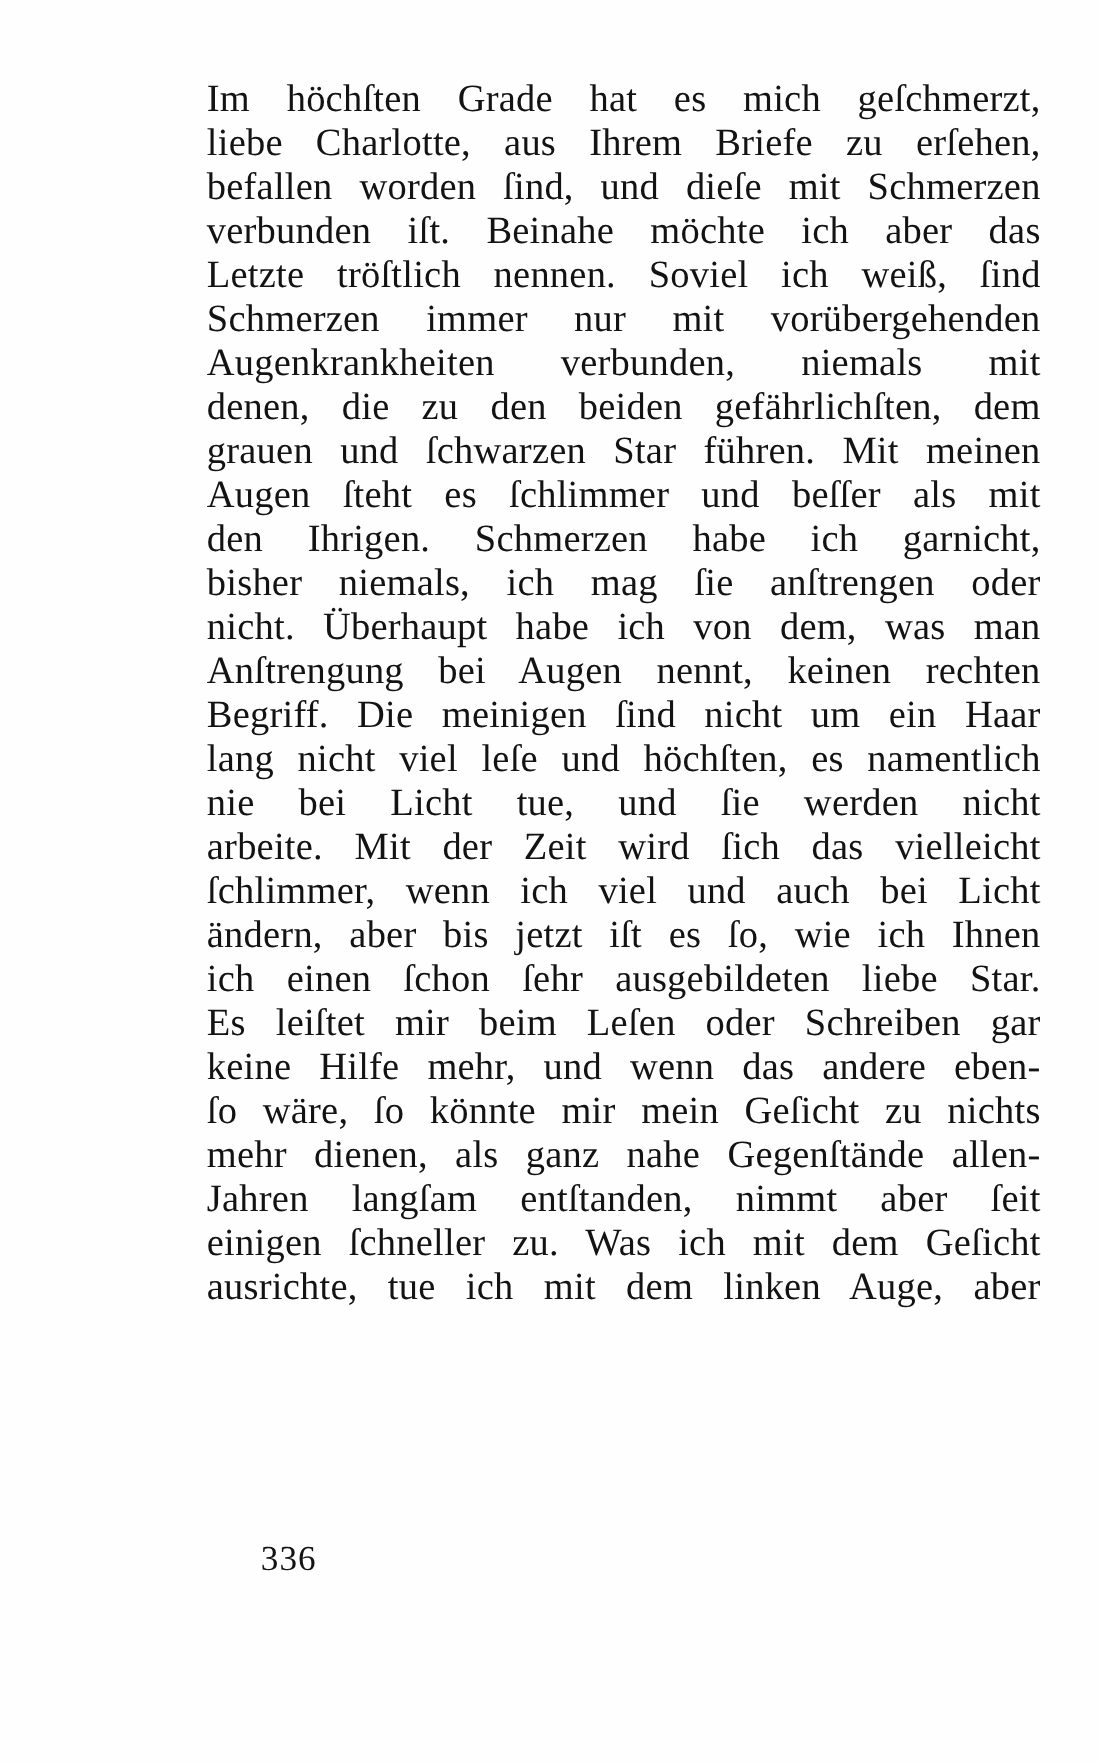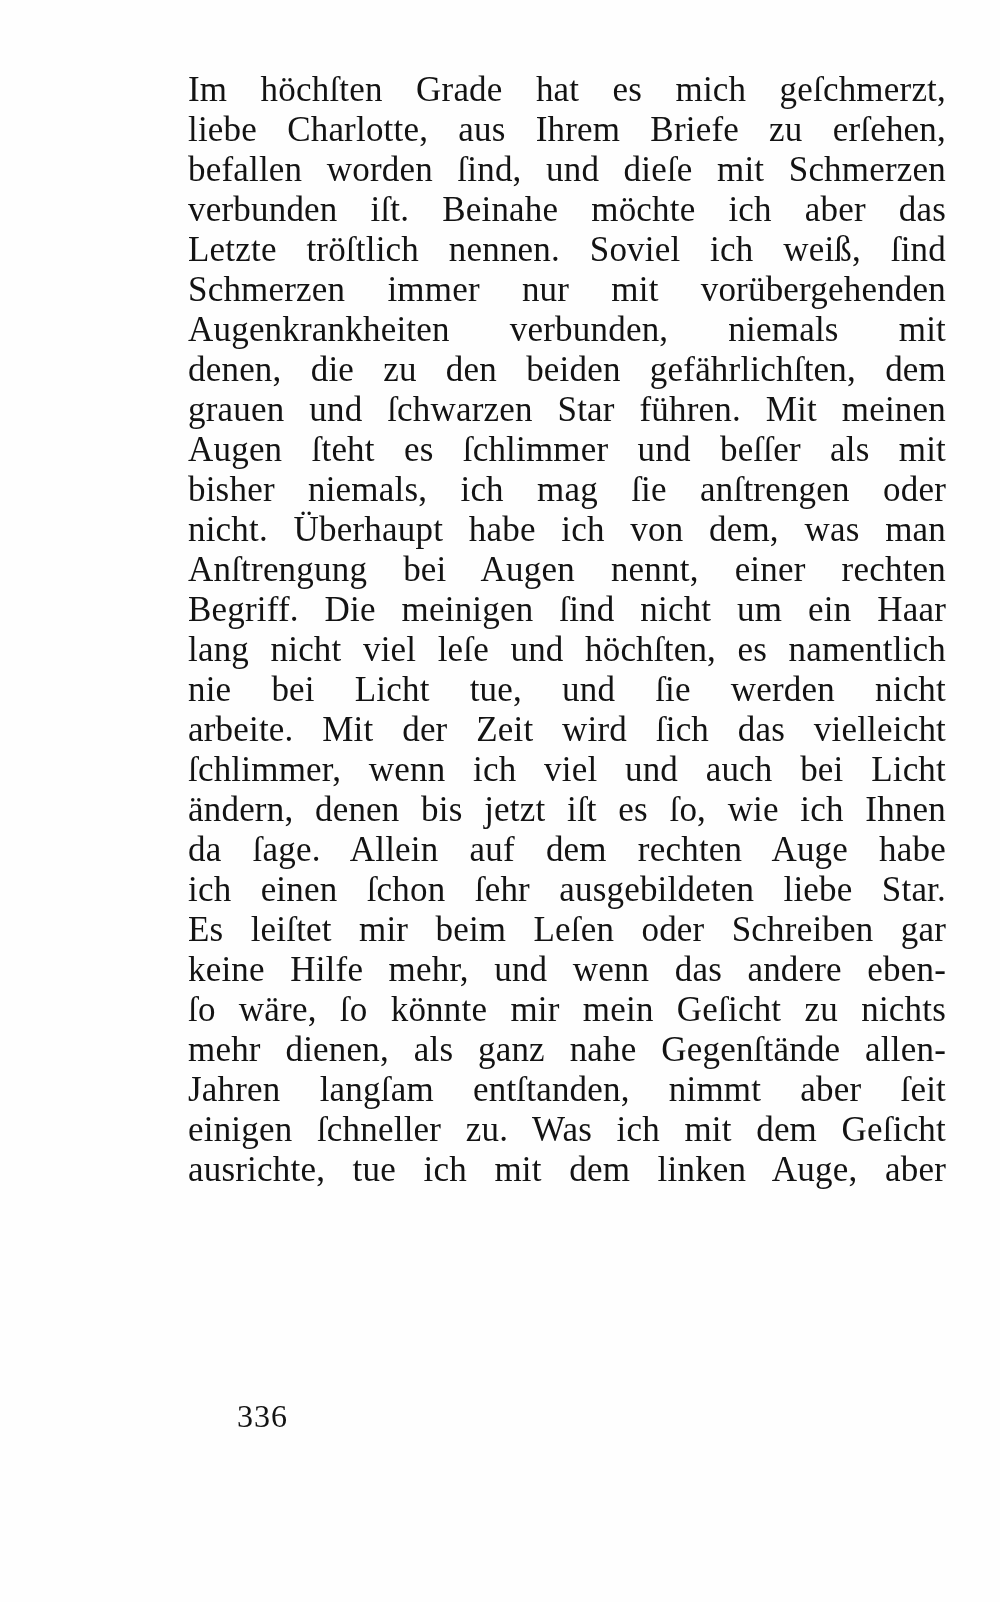--- a/index.html
+++ b/index.html
@@ -53,30 +53,30 @@
     <div class="line">Im höchſten Grade hat es mich geſchmerzt,</div>
     <div class="line">liebe Charlotte, aus Ihrem Briefe zu erſehen,</div>
     <div class="line">befallen worden ſind, und dieſe mit Schmerzen</div>
     <div class="line">verbunden iſt. Beinahe möchte ich aber das</div>
     <div class="line">Letzte tröſtlich nennen. Soviel ich weiß, ſind</div>
     <div class="line">Schmerzen immer nur mit vorübergehenden</div>
     <div class="line">Augenkrankheiten verbunden, niemals mit</div>
     <div class="line">denen, die zu den beiden gefährlichſten, dem</div>
     <div class="line">grauen und ſchwarzen Star führen. Mit meinen</div>
     <div class="line">Augen ſteht es ſchlimmer und beſſer als mit</div>
+    <div class="line">den Ihrigen. Schmerzen habe ich garnicht,</div>
     <div class="line">bisher niemals, ich mag ſie anſtrengen oder</div>
     <div class="line">nicht. Überhaupt habe ich von dem, was man</div>
-    <div class="line">Anſtrengung bei Augen nennt, einer rechten</div>
+    <div class="line">Anſtrengung bei Augen nennt, keinen rechten</div>
     <div class="line">Begriff. Die meinigen ſind nicht um ein Haar</div>
     <div class="line">lang nicht viel leſe und höchſten, es namentlich</div>
     <div class="line">nie bei Licht tue, und ſie werden nicht</div>
     <div class="line">arbeite. Mit der Zeit wird ſich das vielleicht</div>
     <div class="line">ſchlimmer, wenn ich viel und auch bei Licht</div>
-    <div class="line">ändern, denen bis jetzt iſt es ſo, wie ich Ihnen</div>
-    <div class="line">da ſage. Allein auf dem rechten Auge habe</div>
+    <div class="line">ändern, aber bis jetzt iſt es ſo, wie ich Ihnen</div>
     <div class="line">ich einen ſchon ſehr ausgebildeten liebe Star.</div>
     <div class="line">Es leiſtet mir beim Leſen oder Schreiben gar</div>
     <div class="line">keine Hilfe mehr, und wenn das andere eben-</div>
     <div class="line">ſo wäre, ſo könnte mir mein Geſicht zu nichts</div>
     <div class="line">mehr dienen, als ganz nahe Gegenſtände allen-</div>
     <div class="line">Jahren langſam entſtanden, nimmt aber ſeit</div>
     <div class="line">einigen ſchneller zu. Was ich mit dem Geſicht</div>
     <div class="line">ausrichte, tue ich mit dem linken Auge, aber</div>
   </div>
   <div class="page-number">336</div>

